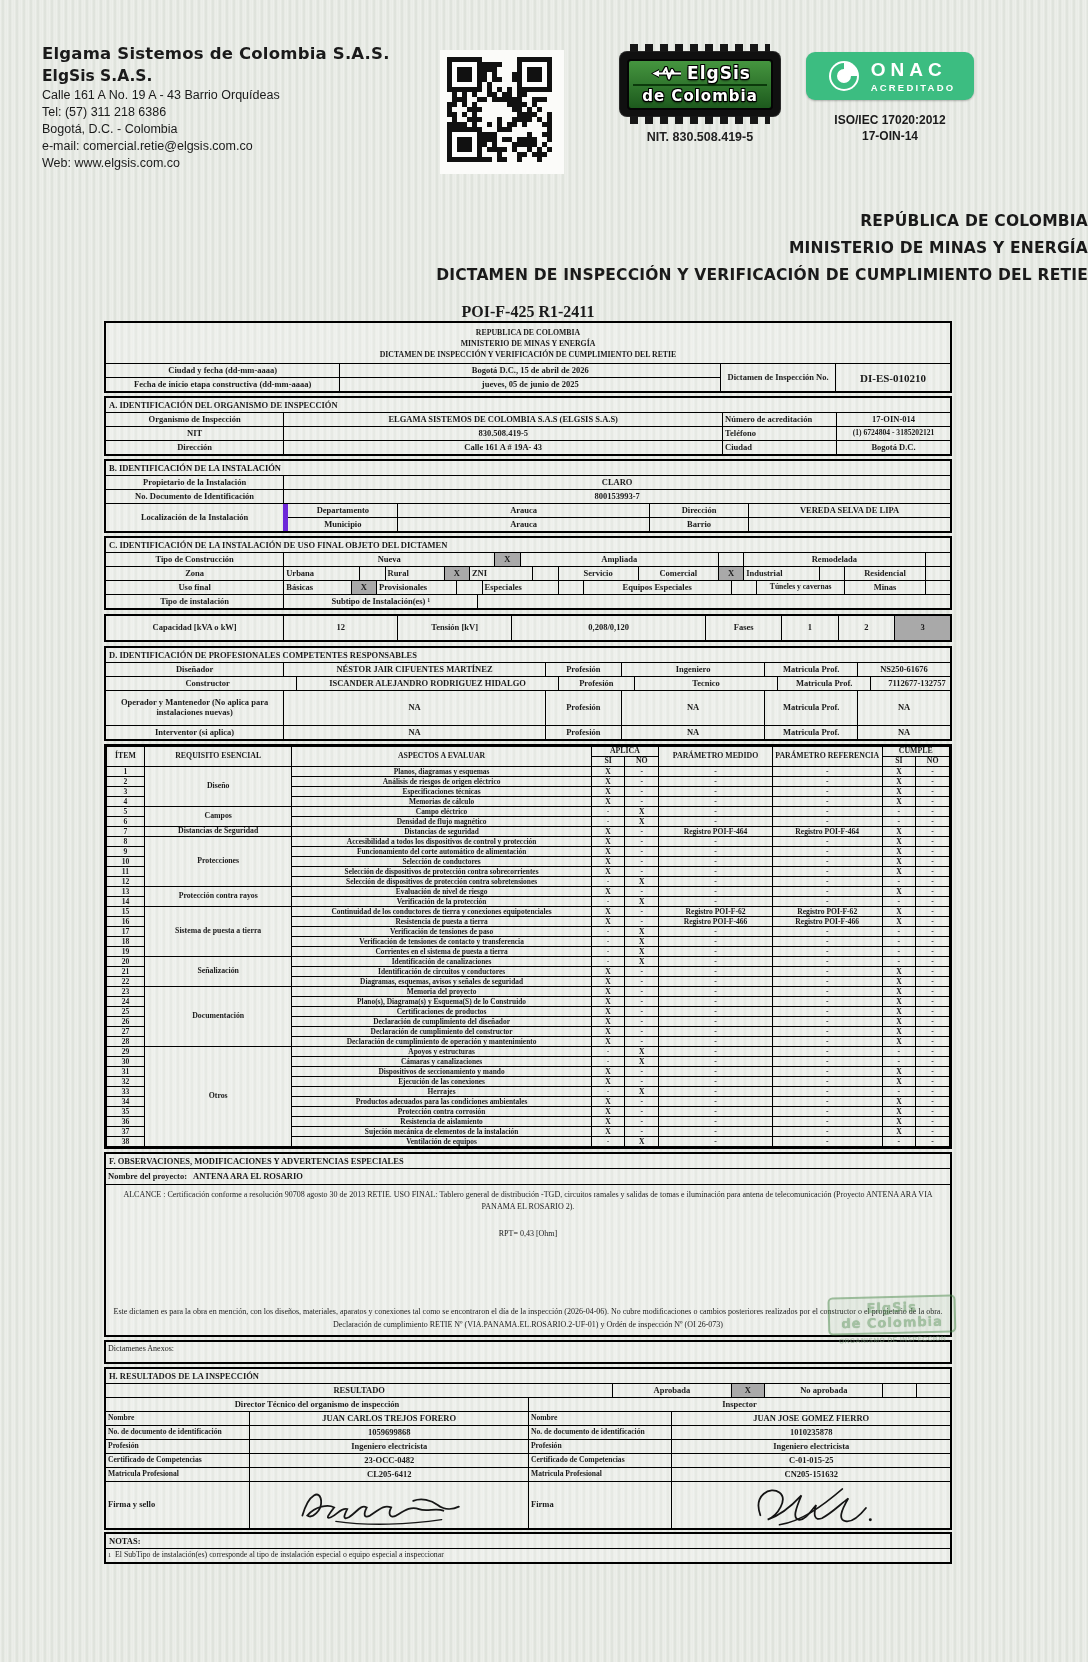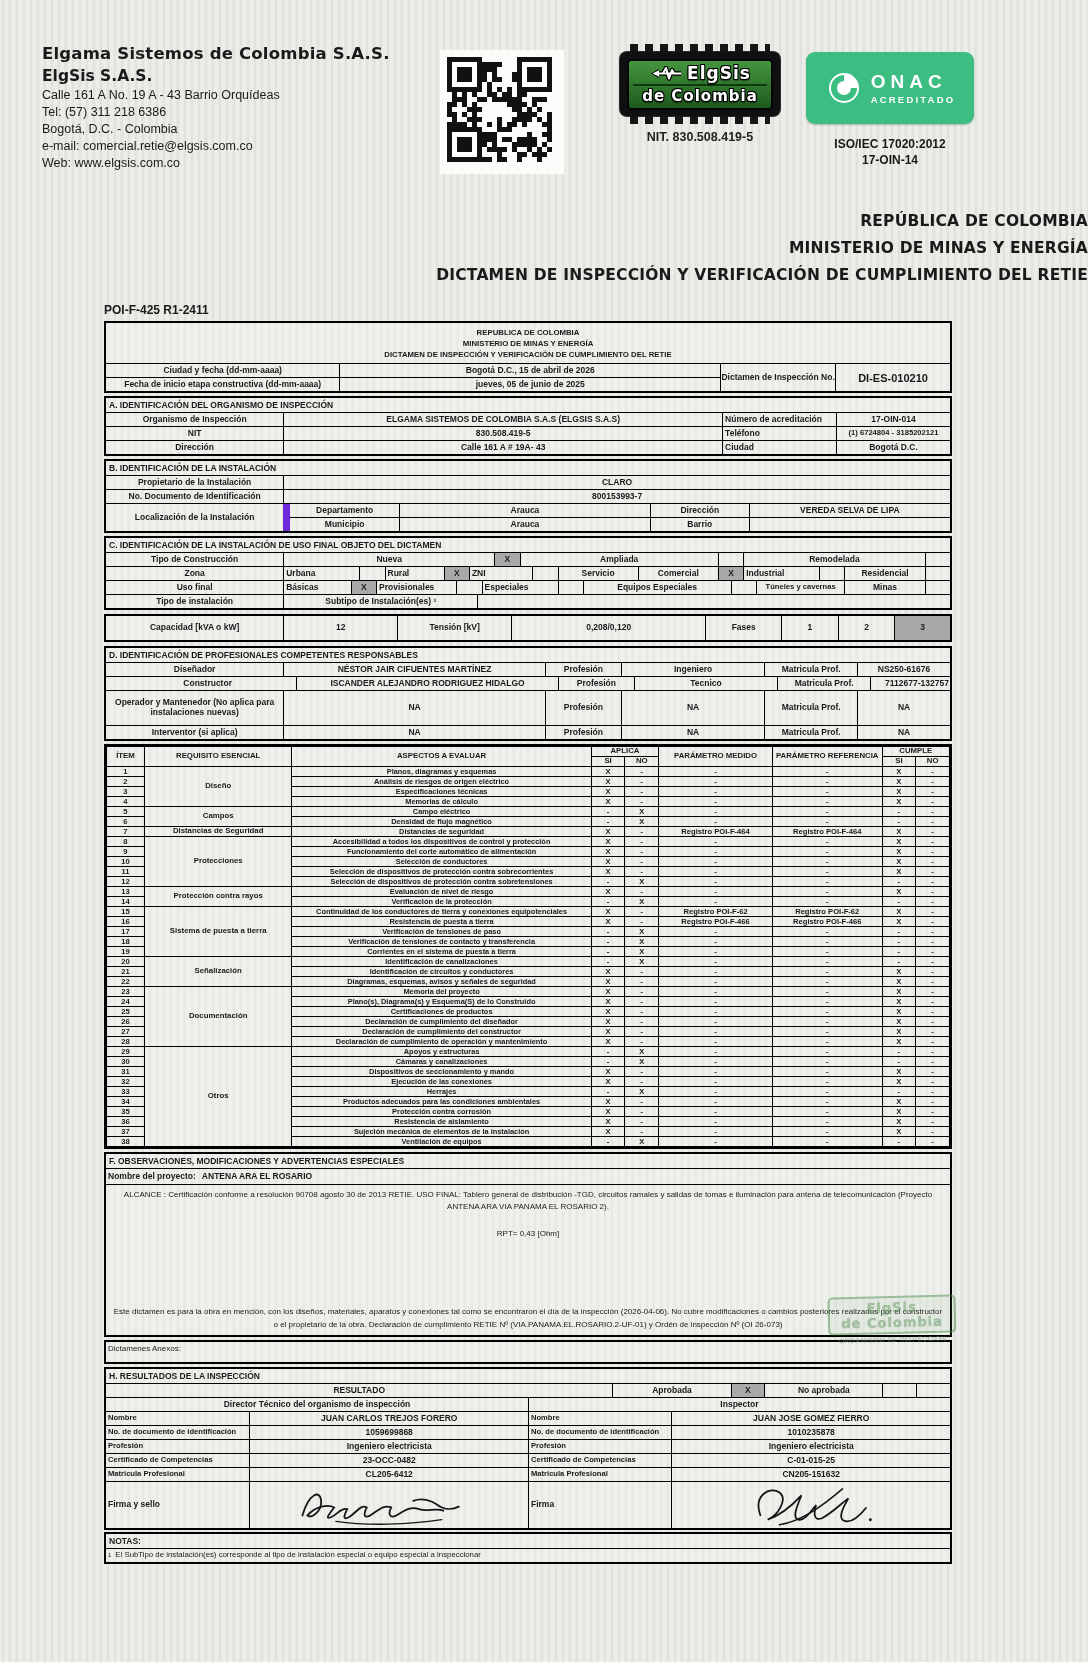--- a/index.html
+++ b/index.html
@@ -23,32 +23,32 @@
   .chip::before{top:-8px;} .chip::after{bottom:-8px;}
   .chip .inner{background:linear-gradient(180deg,#45953f,#1d5a1d);border:2px solid #050505;border-radius:4px;padding:2px 4px 3px 4px;}
   .chip .t1{display:flex;align-items:center;justify-content:center;gap:4px;}
   .chip .txt{color:#fff;font-family:"DejaVu Sans",sans-serif;font-weight:800;font-size:17px;letter-spacing:1px;
      text-shadow:-1px -1px 0 #000,1px -1px 0 #000,-1px 1px 0 #000,1px 1px 0 #000,0 2px 2px rgba(0,0,0,.6);}
   .chip .t2 .txt{font-size:15px;}
   .chip .t2{margin-top:1px;border-top:2px solid #0c3a0c;padding-top:1px;}
   .caption{font-size:12.5px;font-weight:600;margin-top:14px;color:#222;}
   
   .onacwrap{position:absolute;left:806px;top:52px;width:168px;text-align:center;}
-  .onac{background:#3cbd81;border-radius:9px;height:72px;display:flex;align-items:center;justify-content:center;gap:8px;box-shadow:0 1px 2px rgba(0,0,0,.25);}
+  .onac{background:#3cbd81;border-radius:9px;height:48px;display:flex;align-items:center;justify-content:center;gap:8px;box-shadow:0 1px 2px rgba(0,0,0,.25);}
   .onac .words{text-align:left;color:#fff;}
   .onac .big{font-weight:800;font-size:19px;letter-spacing:5px;}
   .onac .sub{font-weight:700;font-size:9.5px;letter-spacing:2.2px;margin-top:1px;}
   .onac-caption{font-size:12px;font-weight:600;margin-top:12px;line-height:1.35;}
   
   .doctitle{position:absolute;left:0;top:212px;width:1088px;text-align:right;font-family:"DejaVu Sans",sans-serif;}
   .doctitle div{font-weight:800;font-size:15.5px;margin-bottom:9px;letter-spacing:.2px;}
-  .doccode{position:absolute;left:104px;top:303px;width:848px;text-align:left;font-weight:800;font-size:12px;}
+  .doccode{position:absolute;left:104px;top:303px;width:848px;text-align:center;font-weight:800;font-size:16px;font-family:Liberation Serif, serif;}
   
   .form{position:absolute;left:104px;top:318px;width:848px;}
-  .sec{border:2px solid #000;margin-top:3px;background:rgba(252,253,251,.25);}
+  .sec{border:2px solid #000;margin-top:3px;background:rgba(252,253,251,.25);font-family:Liberation Serif, serif;}
   .row{display:flex;align-items:stretch;border-top:1px solid #000;min-height:13px;}
   .sec > .row:first-child, .sec > div:first-child .row:first-child{border-top:none;}
   .cell{border-left:1px solid #000;flex:0 0 auto;display:flex;align-items:center;justify-content:center;
         text-align:center;font-size:8.5px;font-weight:700;padding:0 2px;box-sizing:border-box;line-height:1.15;}
   .cell:first-child{border-left:none;}
   .cell.left{justify-content:flex-start;text-align:left;}
   .mk{background:#a9a9a9;}
   .sechead{font-size:8.5px;font-weight:800;padding:2px 3px;border-bottom:1px solid #000;text-align:left;}
   .sechead.nb{border-bottom:none;}
   
@@ -341,21 +341,21 @@
     <div class="row" style="border-top:none;">
       <div class="cell" style="width:21%">Propietario de la Instalación</div>
       <div class="cell" style="width:79%">CLARO</div>
     </div>
     <div class="row">
       <div class="cell" style="width:21%">No. Documento de Identificación</div>
       <div class="cell" style="width:79%">800153993-7</div>
     </div>
     <div class="row" style="min-height:0;">
       <div class="cell" style="width:21%;border-bottom:none;">Localización de la Instalación</div>
-      <div style="width:79%;border-left:7px solid #6d28d9;">
+      <div style="width:79%;border-left:5px solid #6d28d9;">
         <div class="row" style="border-top:none;">
           <div class="cell" style="width:16.5%;border-left:none;">Departamento</div>
           <div class="cell" style="width:38%">Arauca</div>
           <div class="cell" style="width:15%">Dirección</div>
           <div class="cell" style="width:30.5%">VEREDA SELVA DE LIPA</div>
         </div>
         <div class="row">
           <div class="cell" style="width:16.5%;border-left:none;">Municipio</div>
           <div class="cell" style="width:38%">Arauca</div>
           <div class="cell" style="width:15%">Barrio</div>

